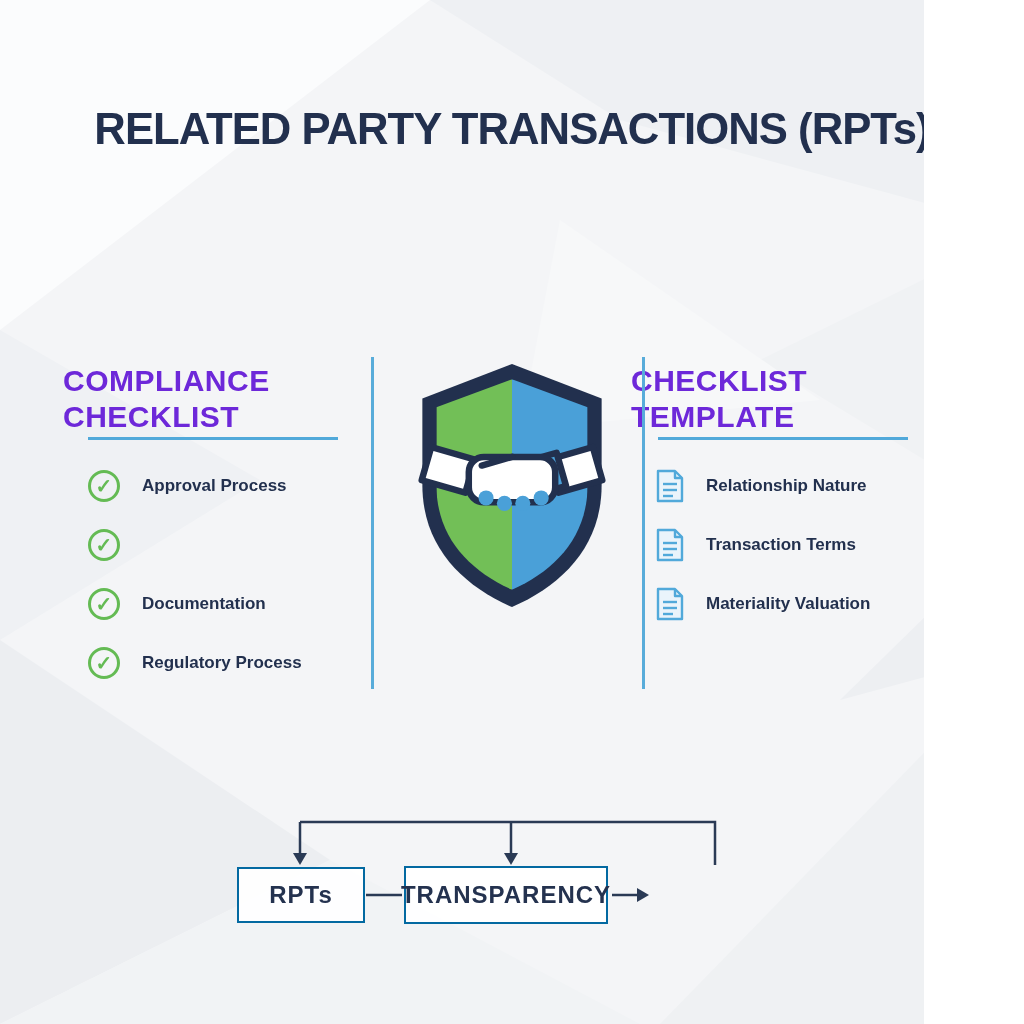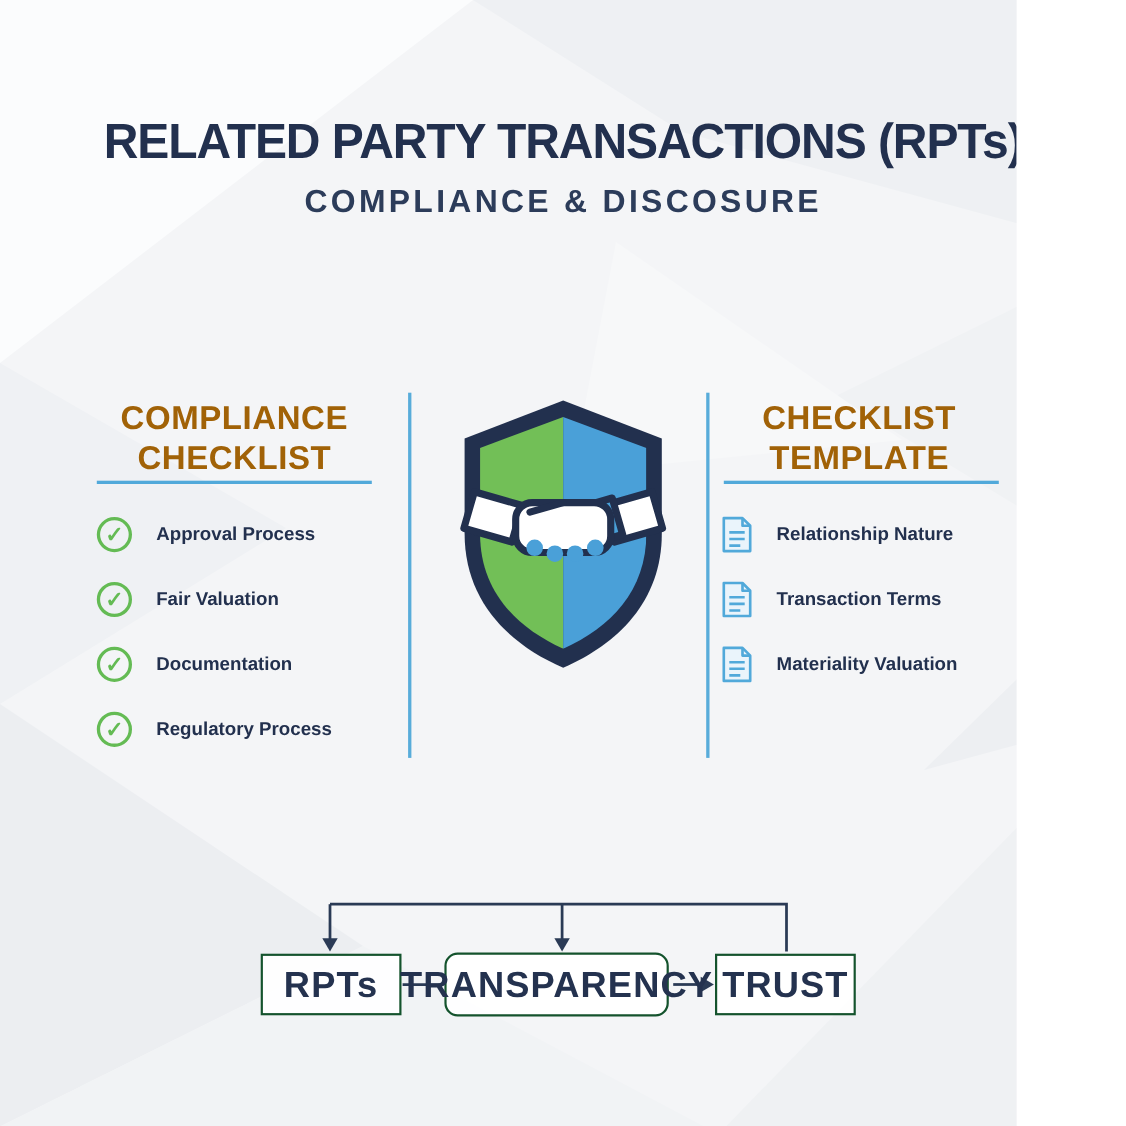--- a/index.html
+++ b/index.html
@@ -30,26 +30,26 @@
     text-align: center;
     font-size: 29px;
     font-weight: 700;
     letter-spacing: 3px;
     color: #2c3c5a;
   }
 
   
   .col-heading {
     position: absolute;
-    text-align: center;
+    text-align: left;
     font-size: 30px;
     font-weight: 800;
     line-height: 1.2;
     letter-spacing: 0.5px;
-    color: #a16207;
+    color: #6d28d9;
   }
   #left-heading  { top: 363px; left: 63px;  width: 300px; }
   #right-heading { top: 363px; left: 631px; width: 300px; }
 
   .heading-underline {
     position: absolute;
     height: 3px;
     background: #51a9da;
   }
   #left-underline  { top: 437px; left: 88px;  width: 250px; }
@@ -96,32 +96,32 @@
     flex: 0 0 auto;
   }
   .doc-icon { margin-right: 22px; flex: 0 0 auto; display: block; }
 
   
   #shield { position: absolute; top: 355px; left: 404px; }
 
   
   .flow-box {
     position: absolute;
-    border: 2px solid #14532d;
+    border: 2px solid #0369a1;
     background: rgba(255,255,255,0.92);
     display: flex;
     align-items: center;
     justify-content: center;
-    font-size: 33px;
+    font-size: 24px;
     font-weight: 800;
     letter-spacing: 1px;
     color: #24324f;
   }
   #flow-box-0 { top: 867px; left: 237px; width: 128px; height: 56px; }
-  #flow-box-1 { top: 866px; left: 404px; width: 204px; height: 58px; border-radius: 12px; }
+  #flow-box-1 { top: 866px; left: 404px; width: 204px; height: 58px; }
   #flow-box-2 { top: 867px; left: 650px; width: 128px; height: 56px; }
 
   #flow-connectors { position: absolute; inset: 0; pointer-events: none; }
 </style>
 </head>
 <body>
 
 <div id="canvas">
 
   <svg id="bg-pattern" width="1024" height="1024" viewBox="0 0 1024 1024">
@@ -131,39 +131,37 @@
     <polygon points="1024,230 1024,520 760,360" fill="#f0f2f4"></polygon>
     <polygon points="0,330 260,480 0,640" fill="#eff1f4"></polygon>
     <polygon points="0,640 330,860 0,1024" fill="#eceef1"></polygon>
     <polygon points="330,860 640,1024 0,1024" fill="#f1f3f5"></polygon>
     <polygon points="1024,650 1024,1024 660,1024" fill="#eff1f3"></polygon>
     <polygon points="560,220 820,400 520,430" fill="#f7f8f9"></polygon>
     <polygon points="1024,520 1024,650 840,700" fill="#edeff2"></polygon>
   </svg>
 
   <div class="title">RELATED PARTY TRANSACTIONS (RPTs)</div>
-  <div class="subtitle">COMPLIANCE &amp; DISCOSURE</div>
 
   <div class="col-heading" id="left-heading">COMPLIANCE CHECKLIST</div>
   <div class="heading-underline" id="left-underline"></div>
 
   <div class="col-heading" id="right-heading">CHECKLIST TEMPLATE</div>
   <div class="heading-underline" id="right-underline"></div>
 
   <div class="v-divider" id="divider-left"></div>
   <div class="v-divider" id="divider-right"></div>
 
   <div class="item-list" id="left-list">
     <div class="item-row">
       <span class="check-icon">✓</span>
       <span class="item-label">Approval Process</span>
     </div>
     <div class="item-row">
       <span class="check-icon">✓</span>
-      <span class="item-label">Fair Valuation</span>
     </div>
     <div class="item-row">
       <span class="check-icon">✓</span>
       <span class="item-label">Documentation</span>
     </div>
     <div class="item-row">
       <span class="check-icon">✓</span>
       <span class="item-label">Regulatory Process</span>
     </div>
   </div>
@@ -240,15 +238,14 @@
     </g>
     <g fill="#2a3a55">
       <polygon points="293,853 307,853 300,865"></polygon>
       <polygon points="504,853 518,853 511,865"></polygon>
       <polygon points="637,888 637,902 649,895"></polygon>
     </g>
   </svg>
 
   <div class="flow-box" id="flow-box-0">RPTs</div>
   <div class="flow-box" id="flow-box-1">TRANSPARENCY</div>
-  <div class="flow-box" id="flow-box-2">TRUST</div>
 
 </div>
 
 </body></html>

